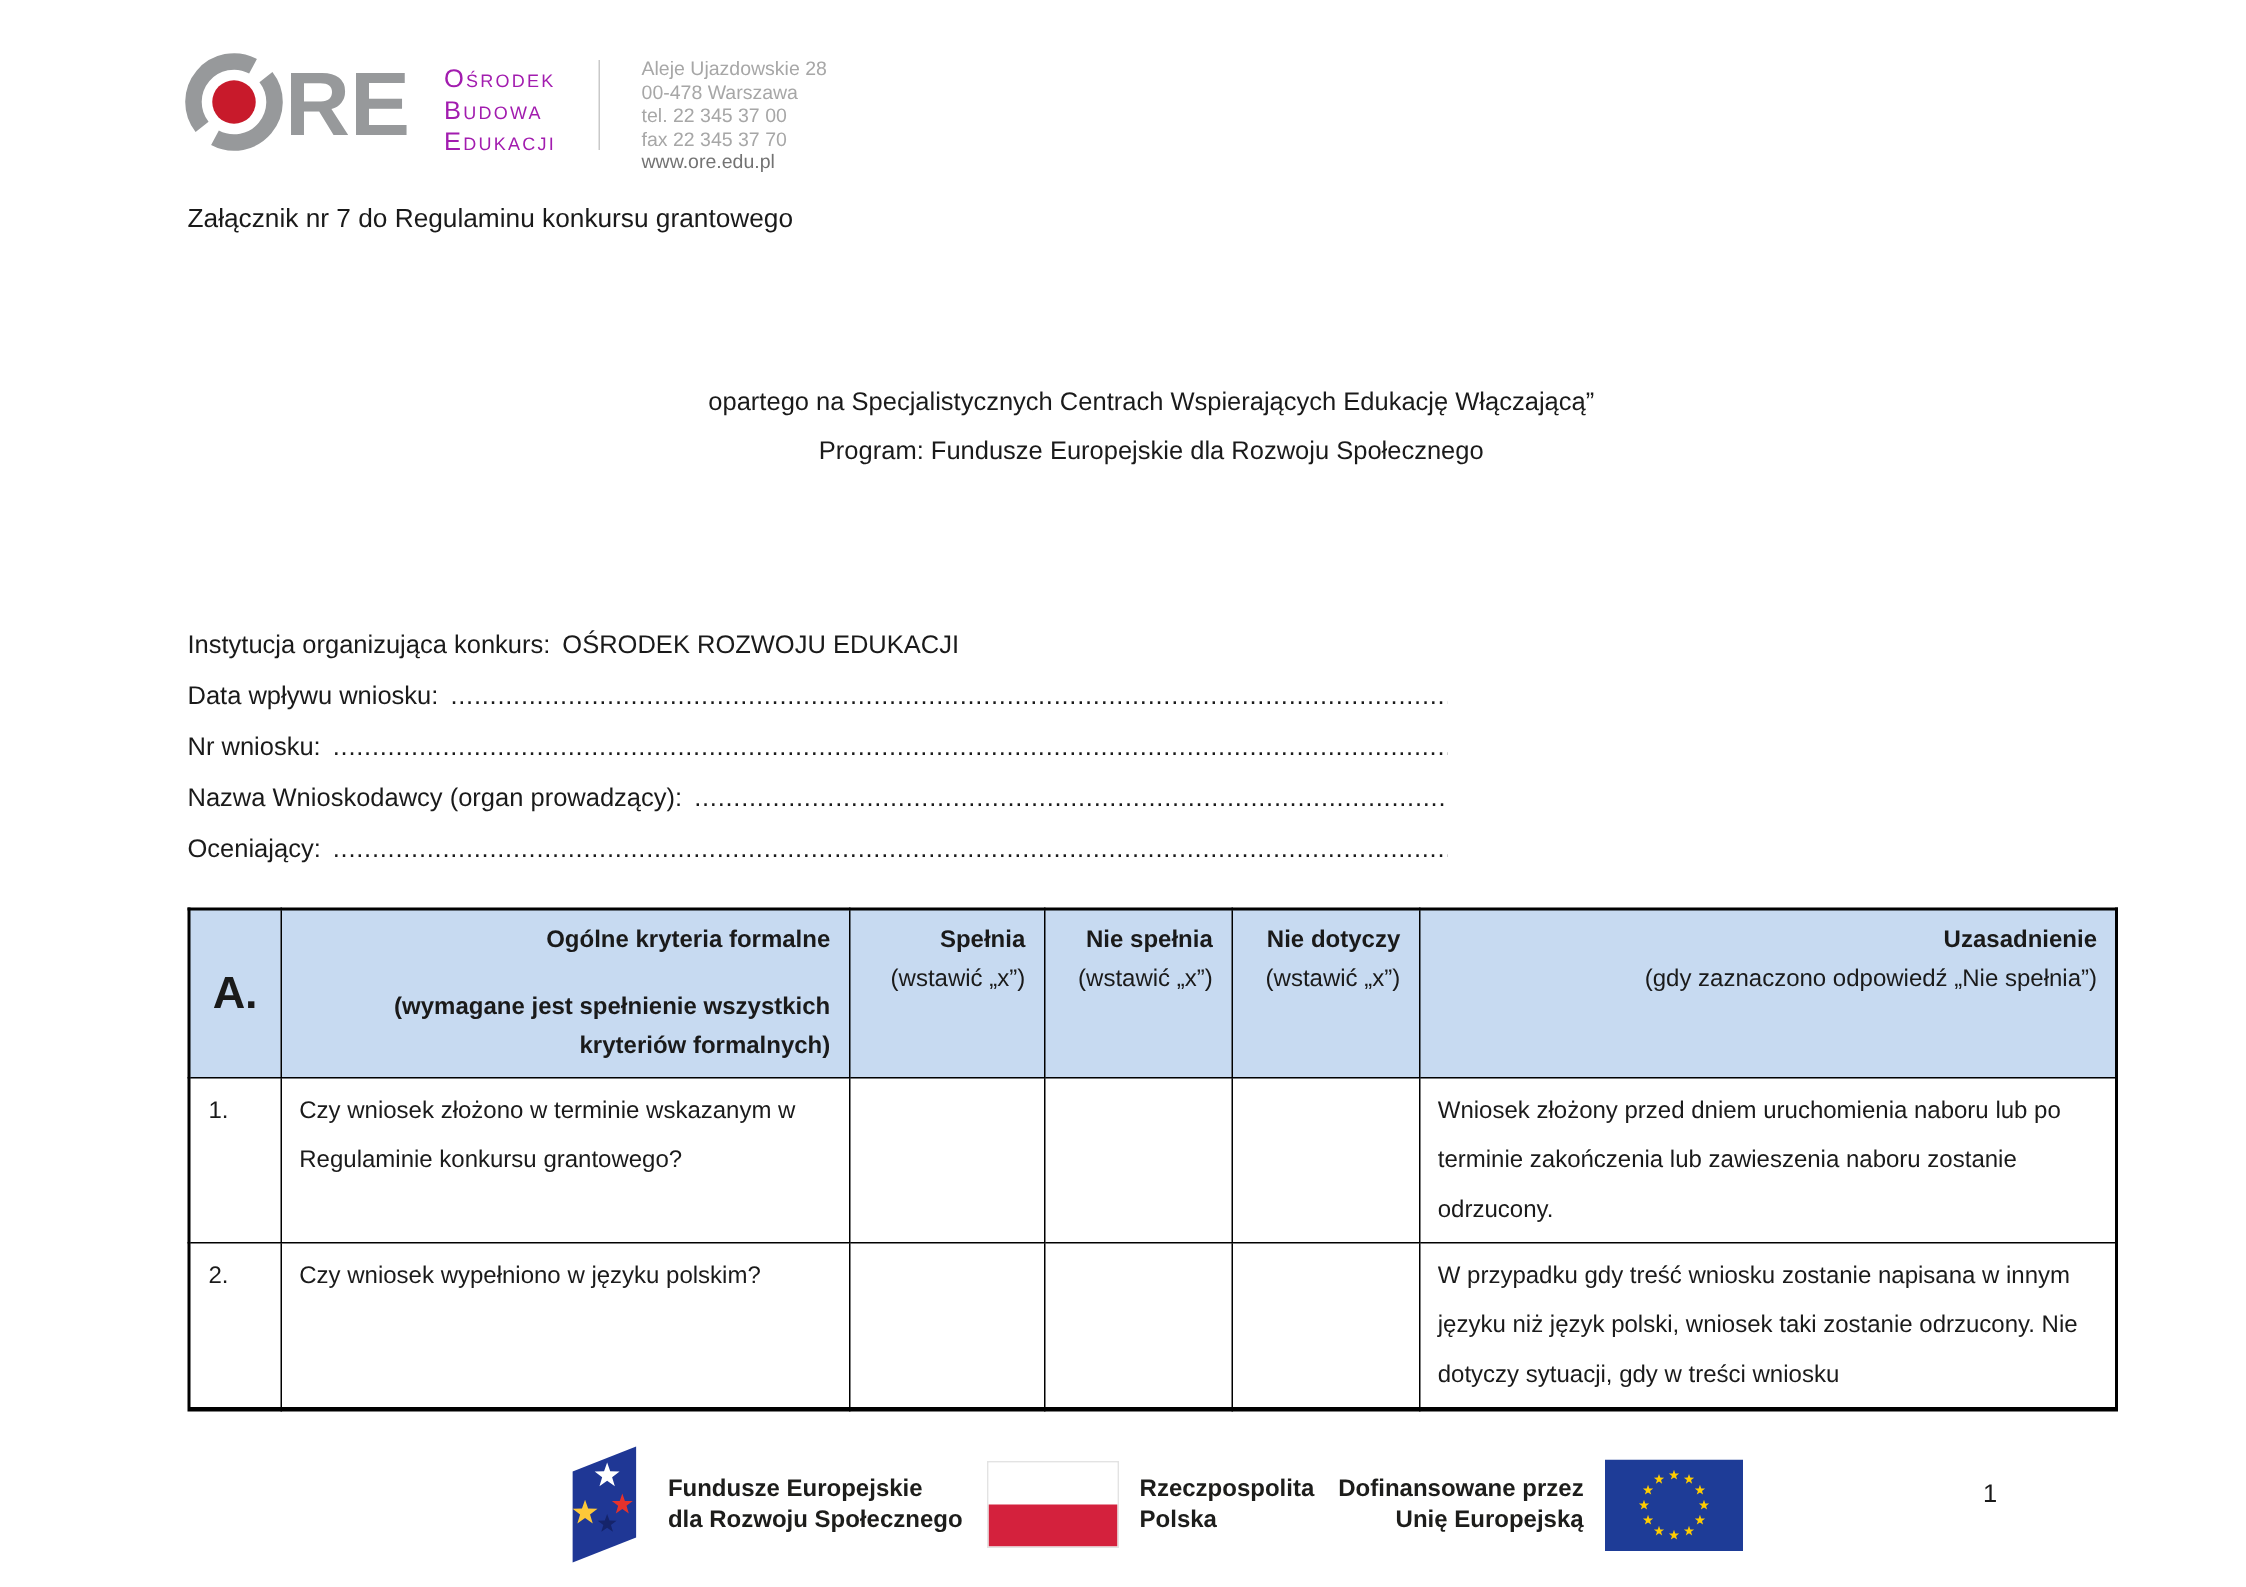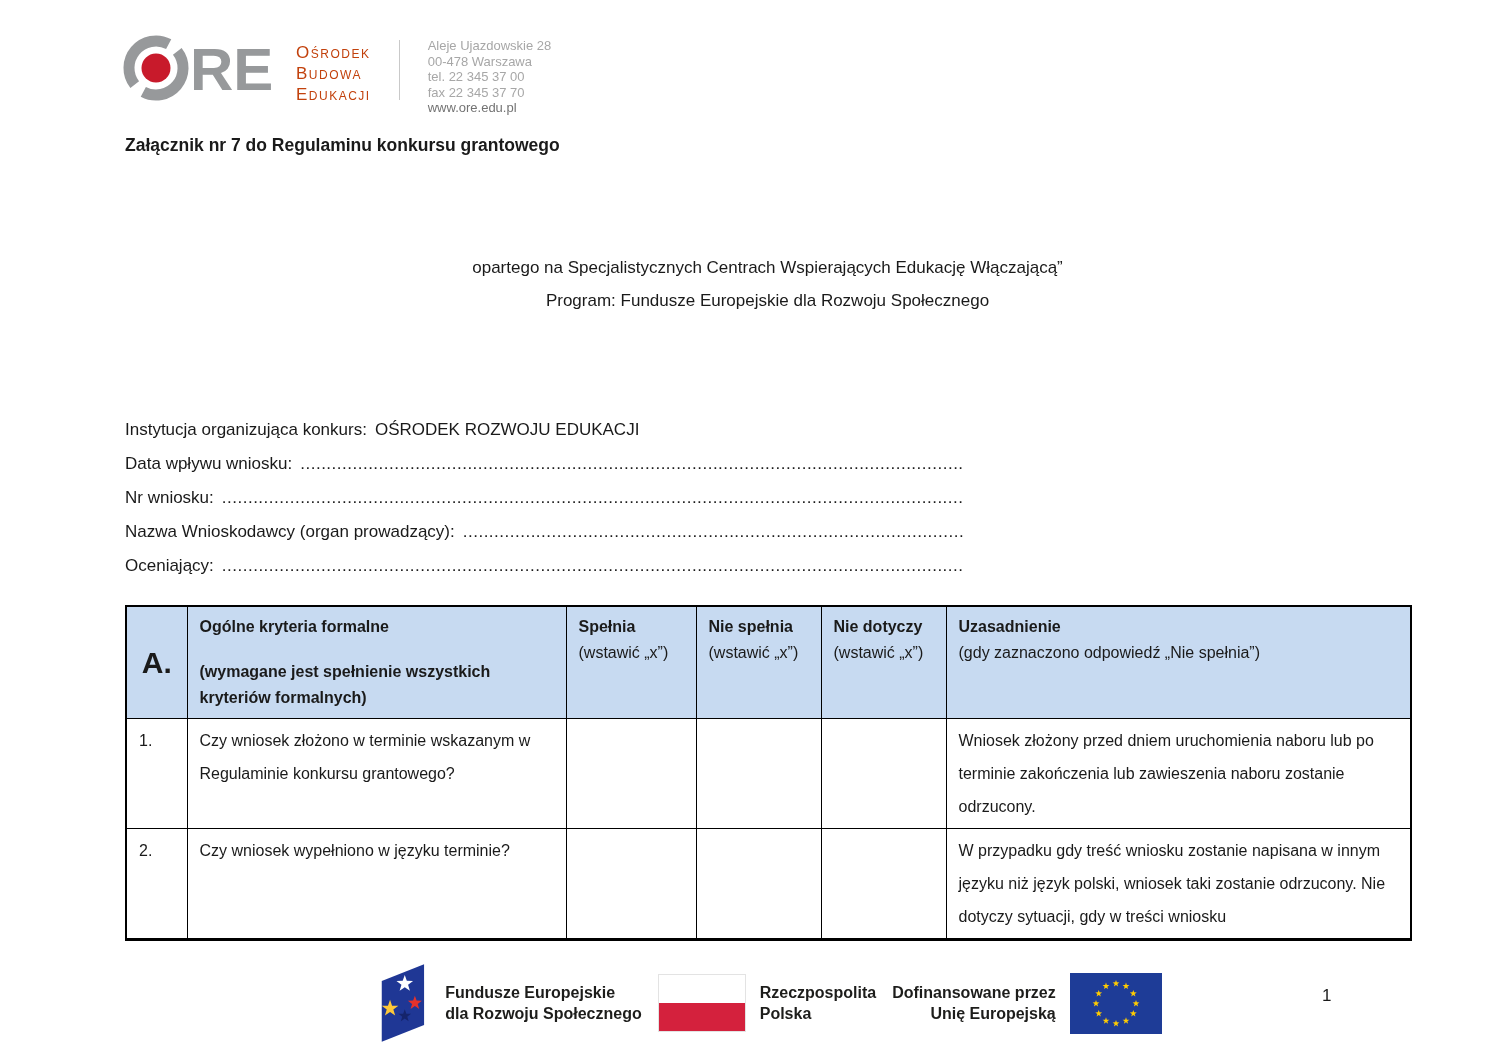--- a/index.html
+++ b/index.html
@@ -4,42 +4,42 @@
 <style>
   html,body{margin:0;padding:0;background:#ffffff;}
   .page{
     position:relative;width:1497px;height:1058px;background:#ffffff;
     font-family:"Liberation Sans",sans-serif;color:#1a1a1a;overflow:hidden;
   }
   
   .ore-header{position:absolute;top:28px;left:122px;display:flex;align-items:flex-start;}
   .ore-logo{display:block;}
   .ore-name{margin:14px 0 0 14px;font-variant:small-caps;font-size:17px;line-height:21px;
-            letter-spacing:1.5px;color:#c2410c;}
+            letter-spacing:1.5px;color:#a21caf;}
   .hdr-divider{width:1px;height:60px;background:#c9c9c9;margin:12px 0 0 28px;}
   .ore-address{margin:10px 0 0 28px;font-size:13px;line-height:15.5px;color:#a7a7a7;}
   .ore-address .link{color:#737373;text-decoration:none;}
   
-  .attachment{position:absolute;top:135px;left:125px;width:1285px;font-size:17.5px;font-weight:bold;}
+  .attachment{position:absolute;top:135px;left:125px;width:1285px;font-size:17.5px;font-weight:normal;}
   .title{position:absolute;top:200px;left:125px;width:1285px;margin:0;text-align:center;
          font-size:21px;font-weight:bold;color:#2A5499;}
   .subtitle{position:absolute;top:251px;left:125px;width:1285px;text-align:center;
             font-size:17px;line-height:33px;}
   
   .fields{position:absolute;top:413px;left:125px;width:1285px;font-size:17px;line-height:34px;}
   .field{white-space:nowrap;overflow:hidden;width:840px;}
   .field .dots{letter-spacing:0.5px;}
   .field .gap{display:inline-block;width:8px;}
   
   .crit-table{position:absolute;top:605px;left:125px;border-collapse:collapse;table-layout:fixed;
               width:1285px;border:2px solid #000;border-bottom:3px solid #000;}
   .crit-table th,.crit-table td{border:1px solid #000;vertical-align:top;text-align:left;}
   .crit-table thead tr{height:94px;}
   .crit-table thead th{background:#C7DAF1;font-size:16px;font-weight:bold;line-height:26px;
-                       padding:7px 12px;}
+                       padding:7px 12px;text-align:right;}
   .crit-table .letter-cell{font-size:30px;font-weight:bold;text-align:center;vertical-align:middle;
                            padding:0;}
   .th-sub{font-weight:normal;}
   .th-sub.bold{font-weight:bold;margin-top:19px;}
   .crit-table tbody td{font-size:16px;line-height:33px;padding:5px 12px;background:#fff;}
   .row-1{height:100px;}
   .row-2{height:102px;}
   
   .footer{position:absolute;top:957px;left:125px;width:1285px;display:flex;
           justify-content:center;align-items:center;gap:16px;}
@@ -138,21 +138,21 @@
       <tr class="row-1">
         <td>1.</td>
         <td>Czy wniosek złożono w terminie wskazanym w Regulaminie konkursu grantowego?</td>
         <td></td>
         <td></td>
         <td></td>
         <td>Wniosek złożony przed dniem uruchomienia naboru lub po terminie zakończenia lub zawieszenia naboru zostanie odrzucony.</td>
       </tr>
       <tr class="row-2">
         <td>2.</td>
-        <td>Czy wniosek wypełniono w języku terminie?</td>
+        <td>Czy wniosek wypełniono w języku polskim?</td>
         <td></td>
         <td></td>
         <td></td>
         <td>W przypadku gdy treść wniosku zostanie napisana w innym języku niż język polski, wniosek taki zostanie odrzucony. Nie dotyczy sytuacji, gdy w treści wniosku</td>
       </tr>
     </tbody>
   </table>
 
   <div class="footer">
     <div class="logo-block">

